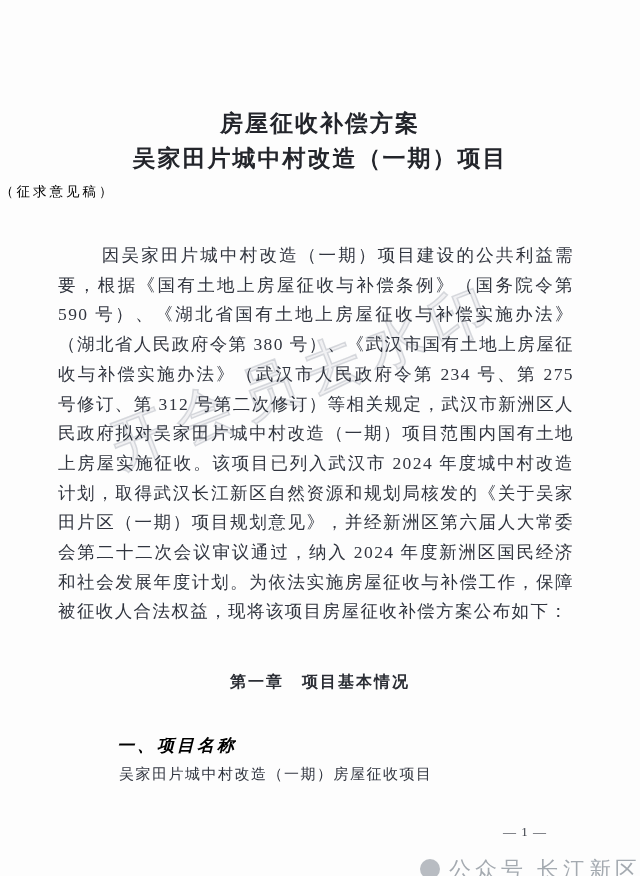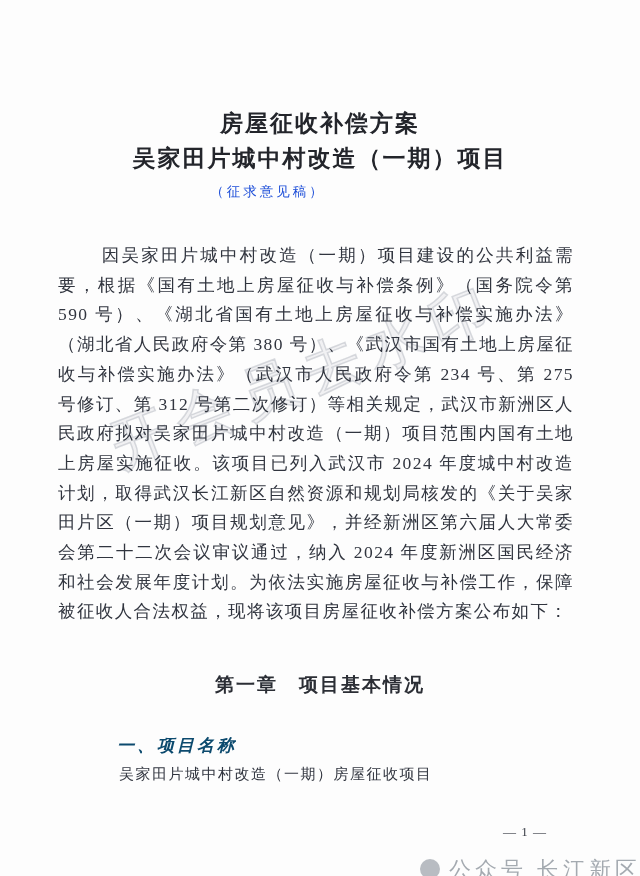--- a/index.html
+++ b/index.html
@@ -26,24 +26,24 @@
     font-size: 23px;
     line-height: 35px;
     letter-spacing: 2px;
     color: #23252b;
   }
   .doc-subtitle {
     position: absolute;
     top: 183px;
     left: 0;
     width: 536px;
-    text-align: center;
+    text-align: left;
     font-size: 13.5px;
     letter-spacing: 3px;
-    color: #1d4ed8;
+    color: #000000;
   }
   .doc-paragraph {
     position: absolute;
     top: 241px;
     left: 58px;
     width: 516px;
     font-size: 17.5px;
     line-height: 29.7px;
     letter-spacing: 1.4px;
     text-align: justify;
@@ -51,33 +51,33 @@
     color: #31353f;
   }
   .chapter-heading {
     position: absolute;
     top: 672px;
     left: 0;
     width: 640px;
     text-align: center;
     font-family: "Liberation Sans", "DejaVu Sans", sans-serif;
     font-weight: bold;
-    font-size: 19px;
+    font-size: 16px;
     letter-spacing: 2px;
     color: #2b2e35;
   }
   .section-heading {
     position: absolute;
     top: 734px;
     left: 117px;
     font-size: 17px;
     font-style: italic;
     font-weight: bold;
     letter-spacing: 3px;
-    color: #0c4a6e;
+    color: #000000;
   }
   .section-body {
     position: absolute;
     top: 765px;
     left: 119px;
     font-size: 15px;
     letter-spacing: 1.5px;
     color: #31353f;
   }
   .page-number {

